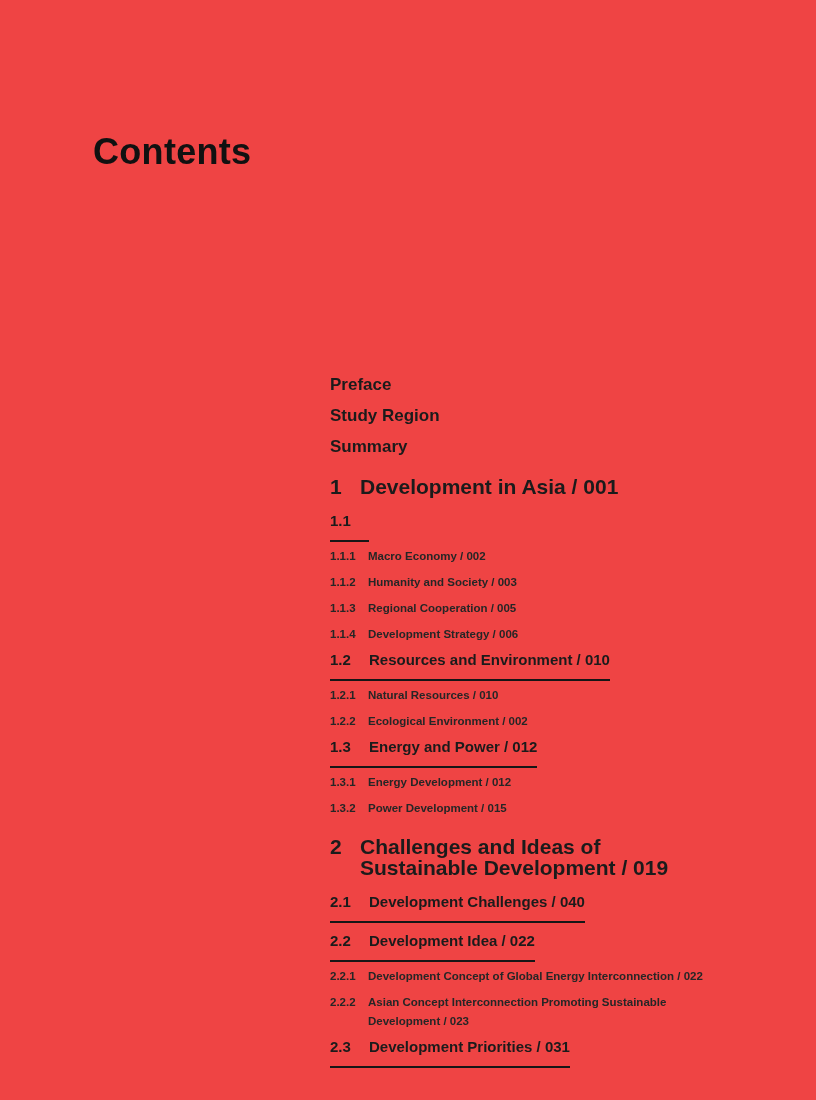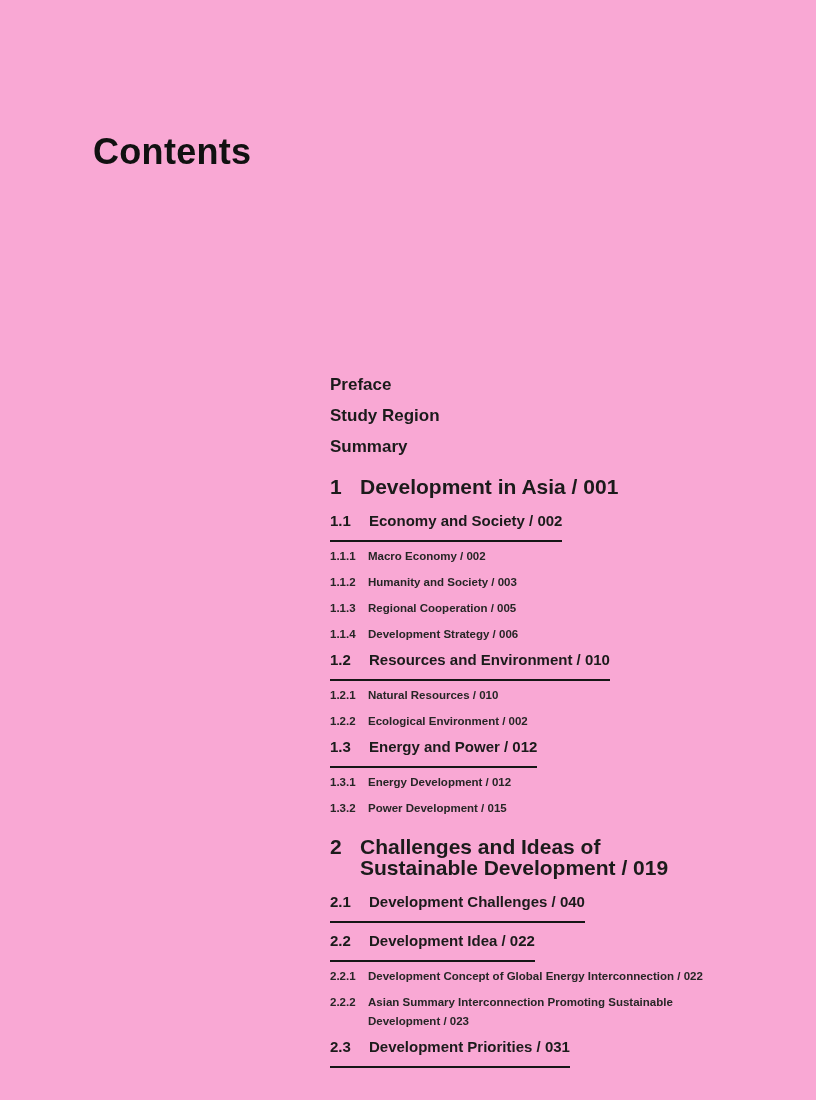--- a/index.html
+++ b/index.html
@@ -1,20 +1,20 @@
 <!DOCTYPE html>
 <html><head>
 <meta charset="utf-8">
 <style>
   html, body { margin: 0; padding: 0; background: #ffffff; }
   .page {
     position: relative;
     width: 816px;
     height: 1100px;
-    background: #f9a8d4;
+    background: #ef4444;
     overflow: hidden;
     font-family: "Liberation Sans", sans-serif;
     color: #1b1b1b;
   }
   .contents-title {
     position: absolute;
     left: 93px;
     top: 133px;
     font-size: 36px;
     line-height: 38px;
@@ -78,23 +78,20 @@
           </span>
         </span></div>
       <div class="row h1"><span class="inner">
           <span class="num">1</span>
           <span class="title">
             <div class="ln">Development in Asia / 001</div>
           </span>
         </span></div>
       <div class="row h2"><span class="inner">
           <span class="num">1.1</span>
-          <span class="title">
-            <div class="ln">Economy and Society / 002</div>
-          </span>
         </span></div>
       <div class="row h3"><span class="inner">
           <span class="num">1.1.1</span>
           <span class="title">
             <div class="ln">Macro Economy / 002</div>
           </span>
         </span></div>
       <div class="row h3"><span class="inner">
           <span class="num">1.1.2</span>
           <span class="title">
@@ -170,21 +167,21 @@
         </span></div>
       <div class="row h3"><span class="inner">
           <span class="num">2.2.1</span>
           <span class="title">
             <div class="ln">Development Concept of Global Energy Interconnection / 022</div>
           </span>
         </span></div>
       <div class="row h3"><span class="inner">
           <span class="num">2.2.2</span>
           <span class="title">
-            <div class="ln">Asian Summary Interconnection Promoting Sustainable</div>
+            <div class="ln">Asian Concept Interconnection Promoting Sustainable</div>
             <div class="ln">Development / 023</div>
           </span>
         </span></div>
       <div class="row h2"><span class="inner">
           <span class="num">2.3</span>
           <span class="title">
             <div class="ln">Development Priorities / 031</div>
           </span>
         </span></div>
     </div>

